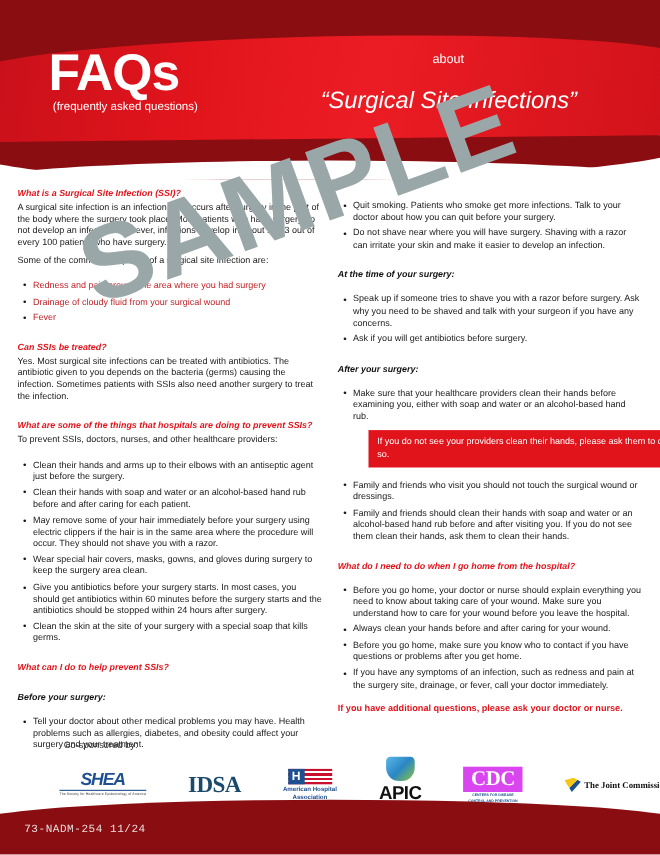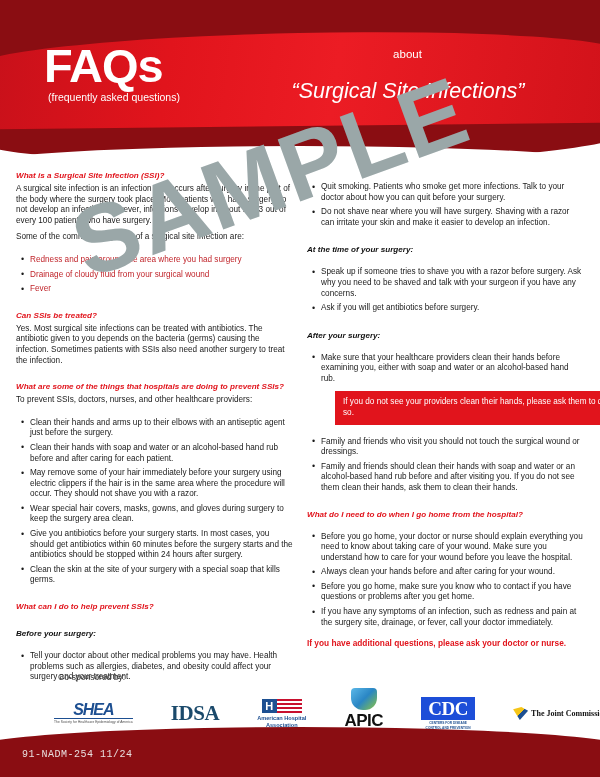--- a/index.html
+++ b/index.html
@@ -250,21 +250,21 @@
   .apic-mark {
     width: 26px; height: 22px; margin: 0 auto 1px auto;
     border-radius: 4px 4px 12px 12px;
     background: linear-gradient(135deg,#5bb8e8 0%, #2a86c4 50%, #8dc63f 100%);
   }
   .apic-word {
     font-size: 17px; font-weight: bold; color: #111; letter-spacing: -.5px;
   }
   .apic-tag { font-size: 3.2px; color: #444; line-height: 4px; }
   .cdc-box {
-    background: #1d4ed8; color: #fff; padding: 2px 7px 1px 7px;
+    background: #d946ef; color: #fff; padding: 2px 7px 1px 7px;
     font-size: 19px; font-weight: bold; letter-spacing: -.5px;
     font-family: "Liberation Serif", serif; line-height: 20px;
   }
   .cdc-tag { font-size: 3.2px; color: #1d4f91; font-weight: bold; line-height: 4.5px; margin-top: 1px; }
   .tjc-row { display: flex; align-items: center; gap: 3px; }
   .tjc-mark {
     width: 15px; height: 13px;
     background: linear-gradient(135deg,#f5c518 0 50%, #1d4f91 50% 100%);
     clip-path: polygon(0 18%,55% 0,100% 28%,45% 100%);
   }
@@ -433,16 +433,16 @@
           <div class="tjc-mark"></div>
           <div class="tjc-word">The Joint Commission</div>
         </div>
       </div>
 
     </div>
   </div>
 
   <div class="footer">
     <div class="footer-band"></div>
-    <div class="footer-code">91-NADM-254   11/24</div>
+    <div class="footer-code">73-NADM-254   11/24</div>
   </div>
 
 </div>
 
 </body></html>

